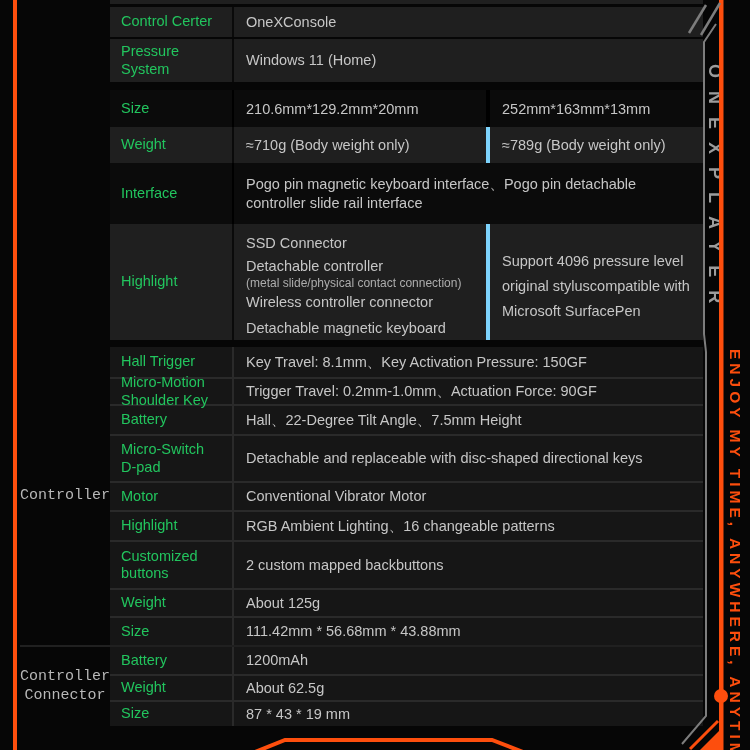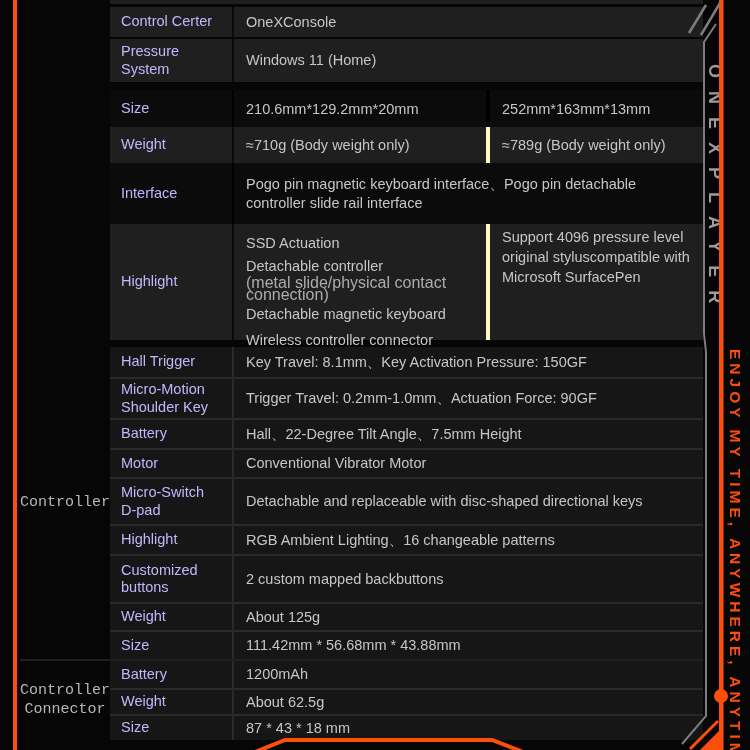--- a/index.html
+++ b/index.html
@@ -19,36 +19,36 @@
   .strip{height:4px;background:var(--row_light)}
   .g3{height:3px}.g2{height:2px}.g8{height:8px}.g7{height:7px}
   .row{display:flex}
   .light{background:var(--row_light)}
   .dark{background:var(--row_dark)}
   .mid{background:var(--row_mid)}
   .rows .mid + .mid{border-top:2px solid var(--separator)}
   .lc{
     flex:0 0 122px;display:flex;align-items:center;
     padding-left:11px;padding-right:10px;
-    white-space:pre-line;line-height:1.18;color:#c4b5fd;
+    white-space:pre-line;line-height:1.18;color:#22c55e;
   }
   .vc{flex:1;display:flex;align-items:center;padding-left:12px;padding-right:20px;line-height:1.3}
   .va{flex:0 0 254px;display:flex;align-items:center;padding-left:12px}
   .vb{flex:1;display:flex;align-items:center;padding-left:12px}
   .light .vc,.light .va{border-left:2px solid #0a0a0a}
-  .light .vb{border-left:4px solid #fef9c3}
+  .light .vb{border-left:4px solid #7dd3fc}
   .dark .vc,.dark .va{border-left:2px solid #000}
   .dark .vb{border-left:4px solid #000}
   .mid .vc{border-left:2px solid var(--separator)}
   
   .hl .va{display:block;padding-top:7px}
-  .hl .vb{display:block;padding-top:3px;line-height:20px;padding-right:10px}
+  .hl .vb{display:block;padding-top:25px;line-height:25px;padding-right:10px}
   .hline-a{line-height:25px}
   .hline-b{line-height:21px}
-  .hnote{font-size:16px;line-height:12px;color:var(--muted)}
+  .hnote{font-size:12px;line-height:12px;color:var(--muted)}
   .hline-c{line-height:26px}
   
   .grp{position:relative}
   .glabel{
     position:absolute;left:0;top:0;bottom:0;width:90px;
     display:flex;align-items:center;justify-content:center;text-align:center;
     white-space:pre-line;line-height:1.25;font-size:15px;color:#b8b8b8;font-family:Liberation Mono, monospace;
   }
   .cc{border-top:2px solid #202020}
   
@@ -93,55 +93,55 @@
     </div>
 
     <div class="row dark" style="height:61px">
       <div class="lc">Interface</div>
       <div class="vc">Pogo pin magnetic keyboard interface、Pogo pin detachable controller slide rail interface</div>
     </div>
 
     <div class="row light hl" style="height:116px">
       <div class="lc">Highlight</div>
       <div class="va">
-        <div class="hline-a">SSD Actuation</div>
+        <div class="hline-a">SSD Connector</div>
         <div class="hline-b">Detachable controller</div>
         <div class="hnote">(metal slide/physical contact connection)</div>
+        <div class="hline-c">Wireless controller connector</div>
         <div class="hline-c">Detachable magnetic keyboard</div>
-        <div class="hline-c">Wireless controller connector</div>
       </div>
       <div class="vb">Support 4096 pressure level original styluscompatible with Microsoft SurfacePen</div>
     </div>
     <div class="g7"></div>
   </div>
 
   <div class="grp">
     <div class="glabel">Controller</div>
     <div class="indent rows">
       <div class="row mid" style="height:30px">
         <div class="lc">Hall Trigger</div>
         <div class="vc">Key Travel: 8.1mm、Key Activation Pressure: 150GF</div>
       </div>
-      <div class="row mid" style="height:41px">
+      <div class="row mid" style="height:27px">
         <div class="lc">Micro-Motion
 Shoulder Key</div>
         <div class="vc">Trigger Travel: 0.2mm-1.0mm、Actuation Force: 90GF</div>
       </div>
       <div class="row mid" style="height:30px">
         <div class="lc">Battery</div>
         <div class="vc">Hall、22-Degree Tilt Angle、7.5mm Height</div>
       </div>
-      <div class="row mid" style="height:29px">
-        <div class="lc">Motor</div>
-        <div class="vc">Conventional Vibrator Motor</div>
-      </div>
       <div class="row mid" style="height:47px">
         <div class="lc">Micro-Switch
 D-pad</div>
         <div class="vc">Detachable and replaceable with disc-shaped directional keys</div>
+      </div>
+      <div class="row mid" style="height:29px">
+        <div class="lc">Motor</div>
+        <div class="vc">Conventional Vibrator Motor</div>
       </div>
       <div class="row mid" style="height:30px">
         <div class="lc">Highlight</div>
         <div class="vc">RGB Ambient Lighting、16 changeable patterns</div>
       </div>
       <div class="row mid" style="height:48px">
         <div class="lc">Customized
 buttons</div>
         <div class="vc">2 custom mapped backbuttons</div>
       </div>
@@ -163,21 +163,21 @@
       <div class="row mid" style="height:27px">
         <div class="lc">Battery</div>
         <div class="vc">1200mAh</div>
       </div>
       <div class="row mid" style="height:26px">
         <div class="lc">Weight</div>
         <div class="vc">About 62.5g</div>
       </div>
       <div class="row mid" style="height:26px">
         <div class="lc">Size</div>
-        <div class="vc">87 * 43 * 18 mm</div>
+        <div class="vc">87 * 43 * 19 mm</div>
       </div>
     </div>
   </div>
 </div>
 
 <div class="vtext brand">ONEXPLAYER</div>
 <div class="vtext slogan">ENJOY MY TIME, ANYWHERE, ANYTIME</div>
 
 <svg class="deco" width="750" height="750" viewBox="0 0 750 750">
   <rect x="13" y="0" width="4" height="750" style="fill:var(--accent)"></rect>

